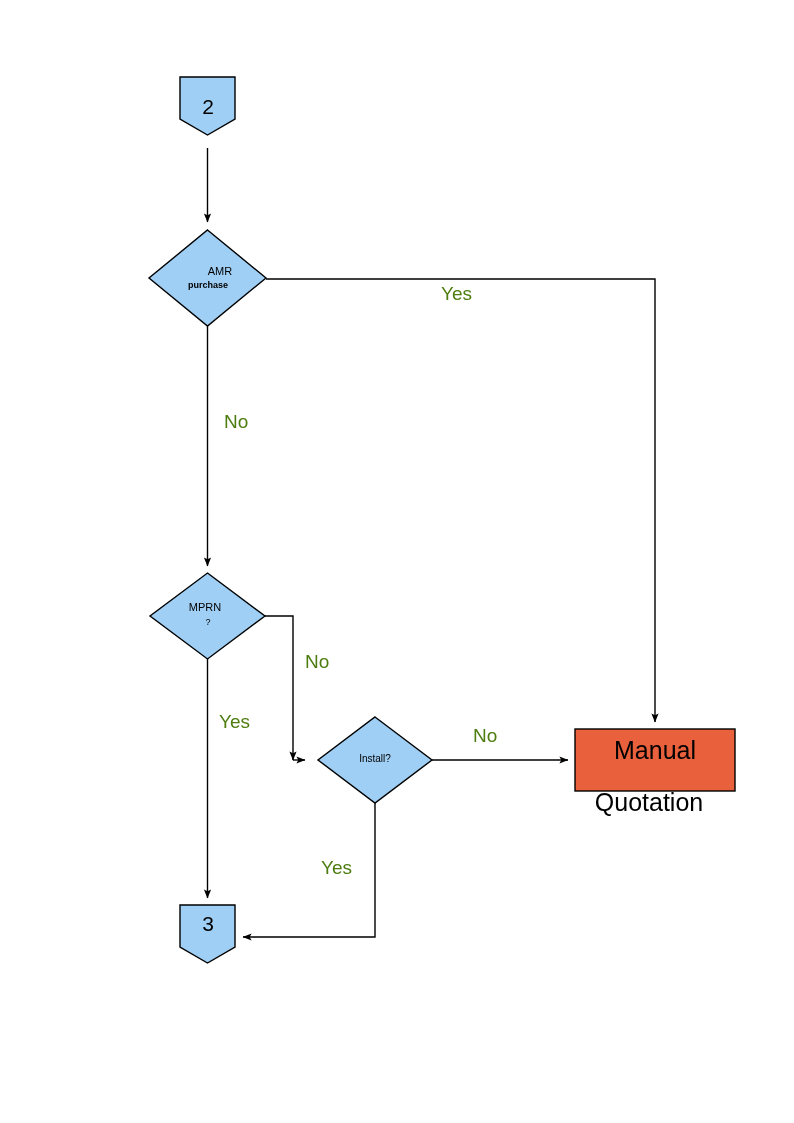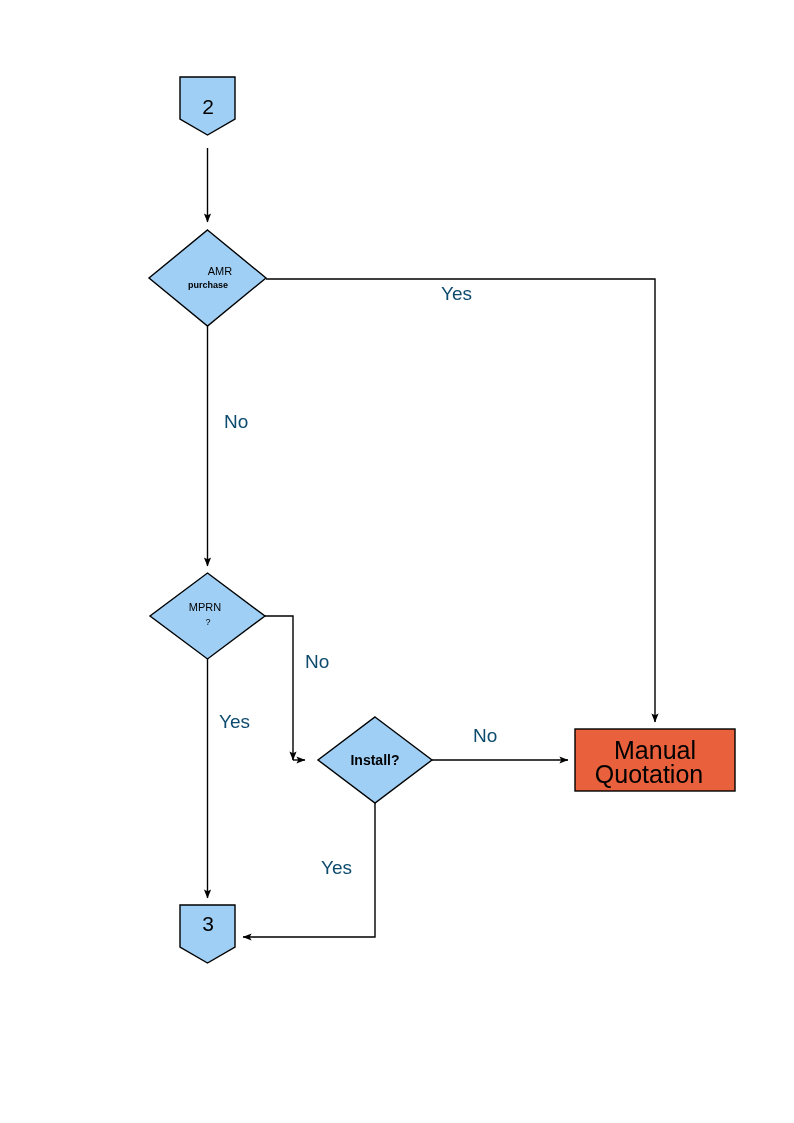--- a/index.html
+++ b/index.html
@@ -25,36 +25,35 @@
   .shape-text {
     position: absolute;
     text-align: center;
     color: #000000;
     line-height: 1.12;
     pointer-events: none;
     white-space: pre-line;
   }
   .edge-label {
     position: absolute;
-    color: #0c4a6e;
+    color: #4d7c0f;
     font-size: 19px;
     line-height: 1;
   }
   .conn-num {
     font-size: 21px;
   }
   .dia-main {
     font-size: 11px;
   }
   .dia-sub {
     font-size: 9px;
   }
   .dia-install {
-    font-size: 14px;
-    font-weight: bold;
+    font-size: 10px;
   }
   .proc-text {
     font-size: 25px;
   }
 </style>
 </head>
 <body>
 
 <div id="canvas">
 
@@ -123,21 +122,21 @@
 
   <div class="shape-text dia-main" style="left:170px; top:265px; width:100px;">AMR</div>
   <div class="shape-text dia-sub" style="left:158px; top:280px; width:100px;font-weight:bold;">purchase</div>
 
   <div class="shape-text dia-main" style="left:155px; top:601px; width:100px;">MPRN</div>
   <div class="shape-text dia-sub" style="left:158px; top:617px; width:100px;">?</div>
 
   <div class="shape-text dia-install" style="left:325px; top:753px; width:100px;">Install?</div>
 
   <div class="shape-text proc-text" style="left:575px; top:736px; width:160px;">Manual</div>
-  <div class="shape-text proc-text" style="left:575px; top:760px; width:148px;">Quotation</div>
+  <div class="shape-text proc-text" style="left:575px; top:788px; width:148px;">Quotation</div>
 
   <div class="shape-text conn-num" style="left:180px; top:912px; width:56px;">3</div>
 
   <div class="edge-label" style="left:441px; top:284px;">Yes</div>
 
   <div class="edge-label" style="left:224px; top:412px;">No</div>
 
   <div class="edge-label" style="left:305px; top:652px;">No</div>
 
   <div class="edge-label" style="left:219px; top:712px;">Yes</div>

